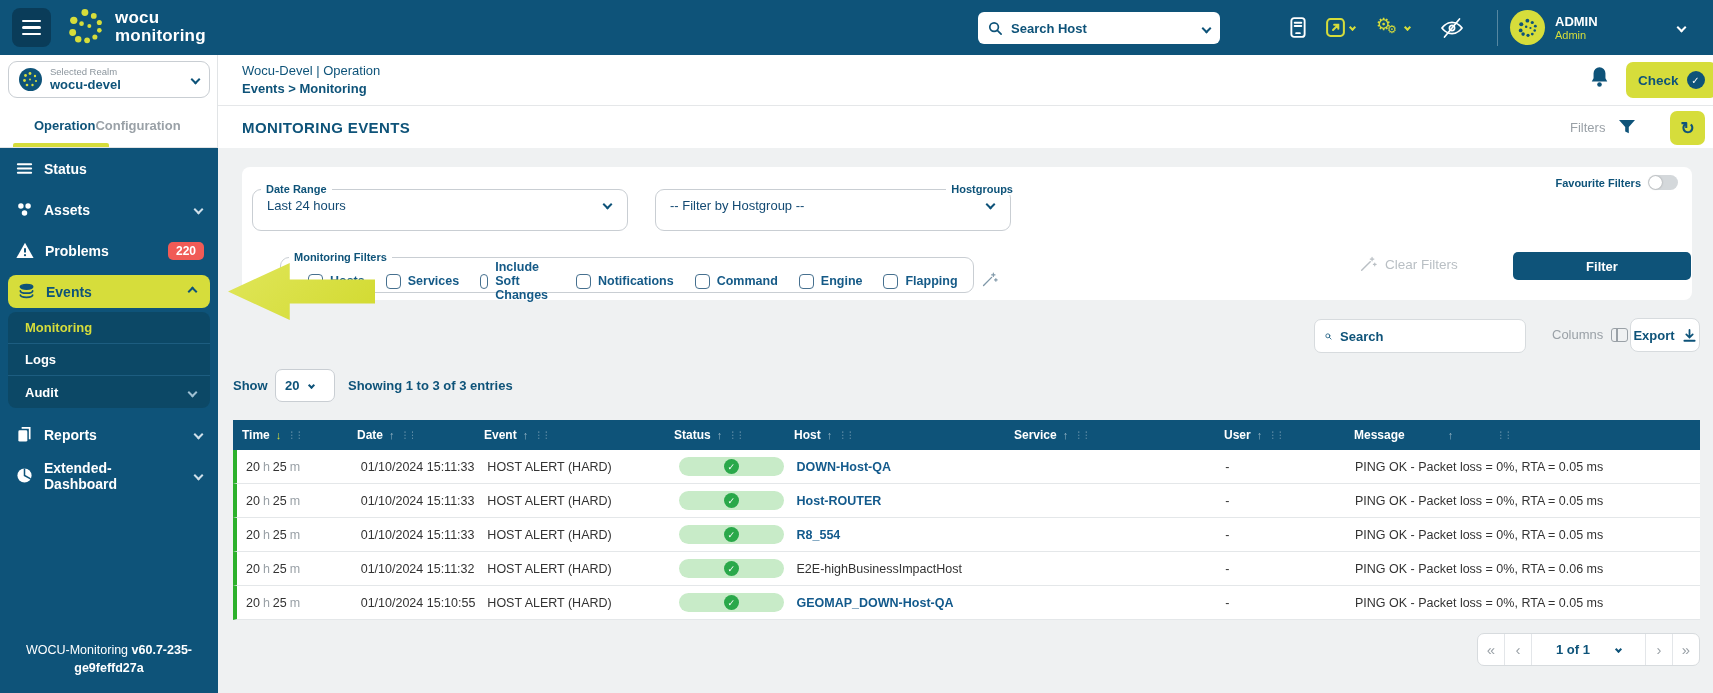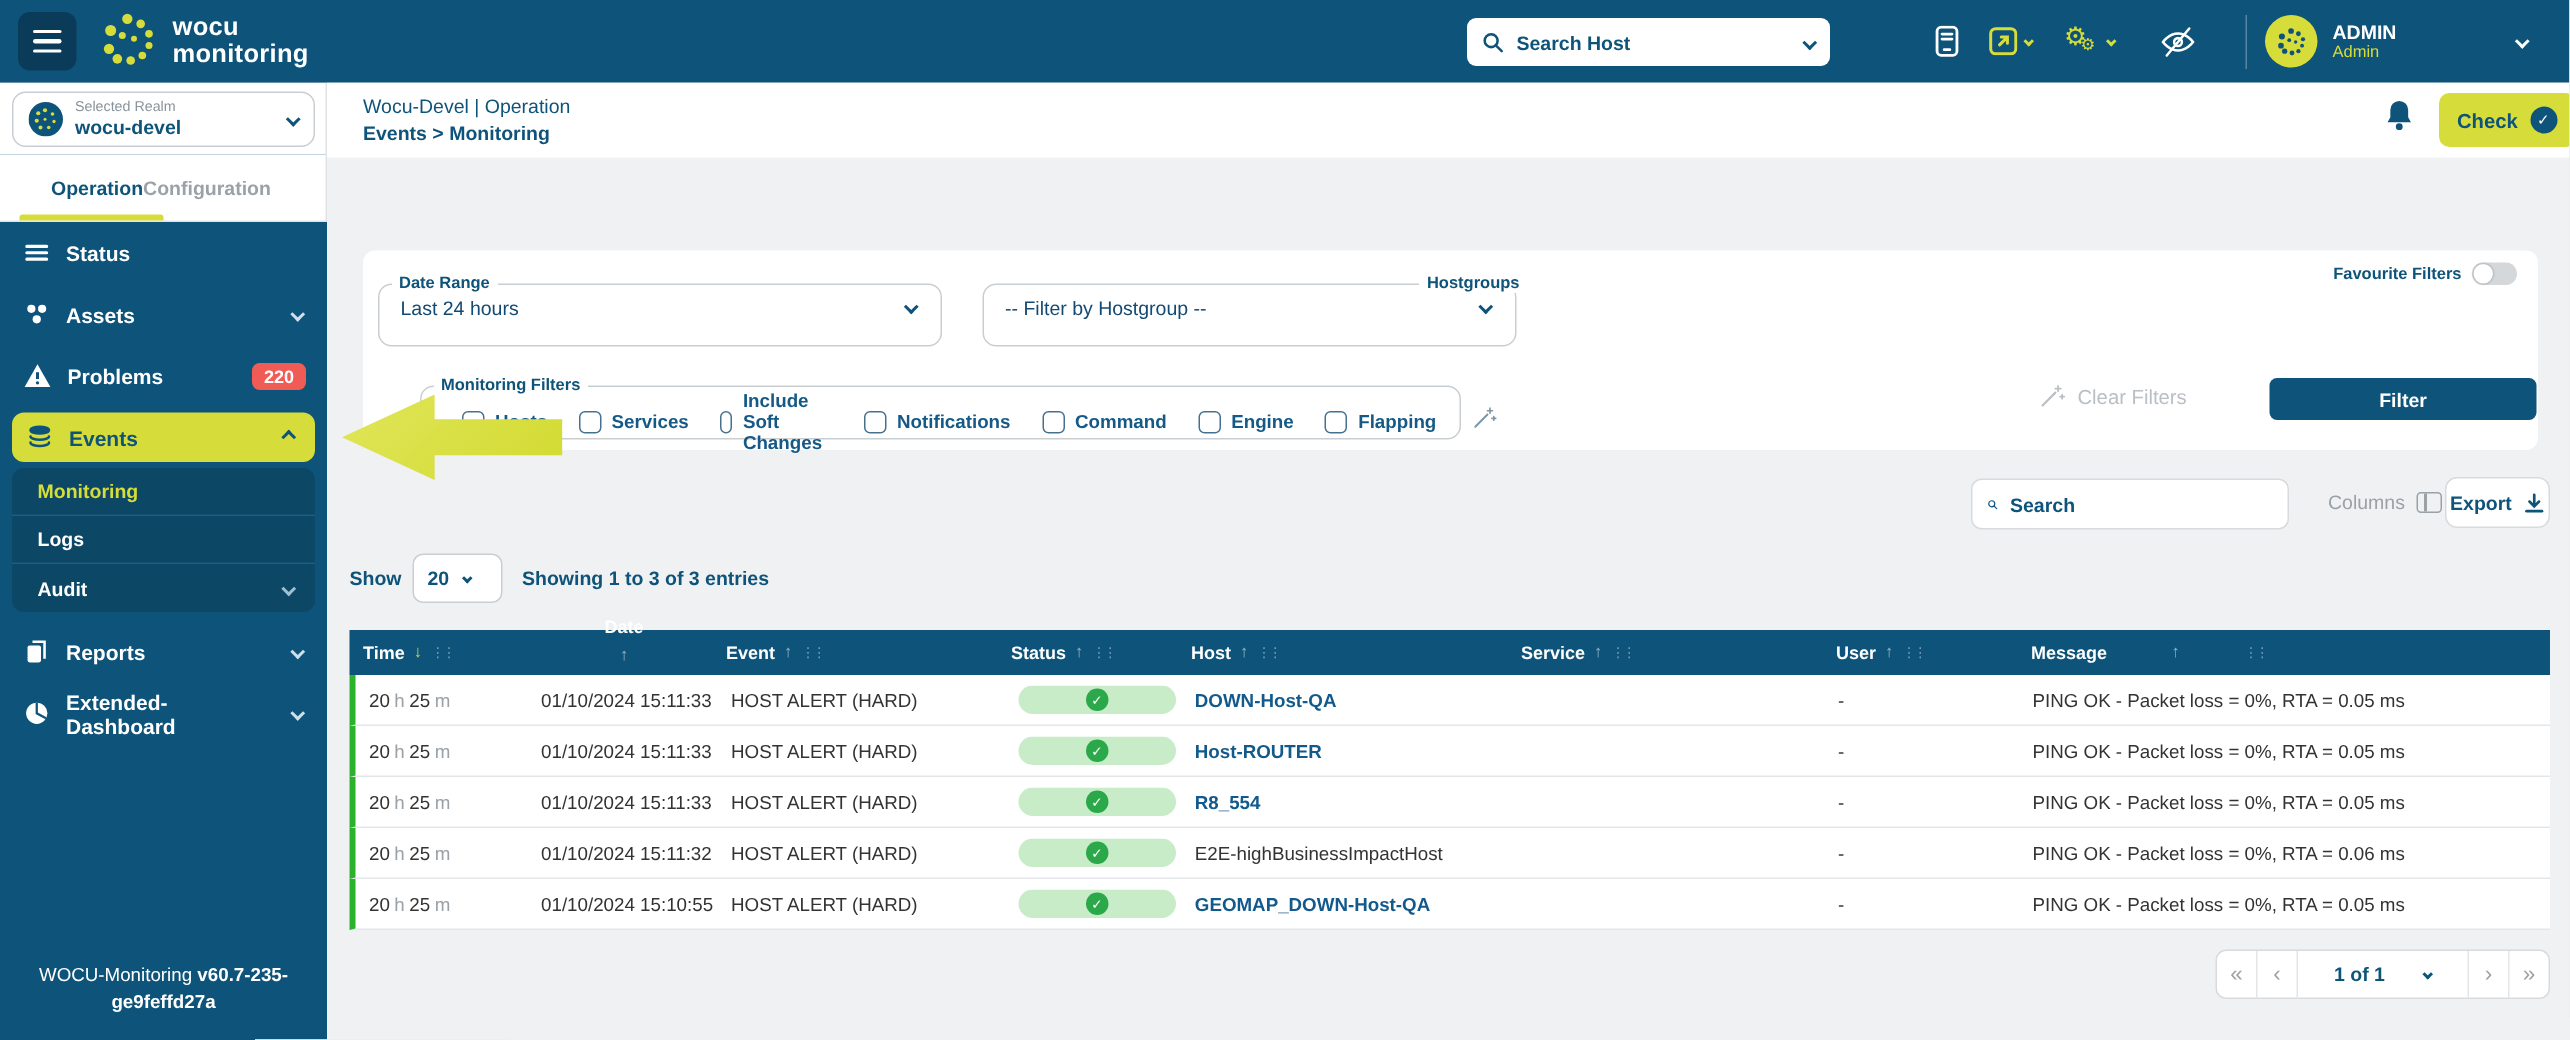--- a/index.html
+++ b/index.html
@@ -342,20 +342,30 @@
           <path d="M10 2a5.2 5.2 0 0 0-5.2 5.2v4.3L3.2 14.4h13.6l-1.6-2.9V7.2A5.2 5.2 0 0 0 10 2z"></path>
           <circle cx="10" cy="17" r="2"></circle>
         </svg>
       </button>
       <button class="check-btn">
         <span class="txt">Check</span>
         <span class="check-circle">✓</span>
       </button>
     </div>
 
+    <div class="title-row">
+      <div class="page-title">MONITORING EVENTS</div>
+      <span class="filters-lbl">Filters</span>
+      <span class="funnel">
+        <svg width="18" height="16" viewBox="0 0 18 15" fill="#0e5379">
+            <path d="M1 .5h16l-6.2 7v6.2L7.2 12V7.5z"></path>
+          </svg>
+      </span>
+      <button class="refresh-btn"><span>↻</span></button>
+    </div>
 
     <section class="card">
       <div class="fav-wrap">
         <span class="fav-lbl">Favourite Filters</span>
         <button class="toggle">
             <span class="knob"></span>
           </button>
       </div>
       <fieldset class="fs-date">
         <legend>Date Range</legend>
@@ -444,21 +454,21 @@
     </div>
     <span class="summary">Showing 1 to 3 of 3 entries</span>
 
     <div class="table">
       <div class="thead">
           <div class="th" style="width: 115px;">
             <span class="th-label">Time</span>
             <span class="sort active">↓</span>
             <span class="grip">⋮⋮</span>
           </div>
-          <div class="th" style="width: 127px; flex-direction: column;">
+          <div class="th" style="width: 127px;">
             <span class="th-label">Date</span>
             <span class="sort">↑</span>
             <span class="grip">⋮⋮</span>
           </div>
           <div class="th" style="width: 190px;">
             <span class="th-label">Event</span>
             <span class="sort">↑</span>
             <span class="grip">⋮⋮</span>
           </div>
           <div class="th" style="width: 120px;">

